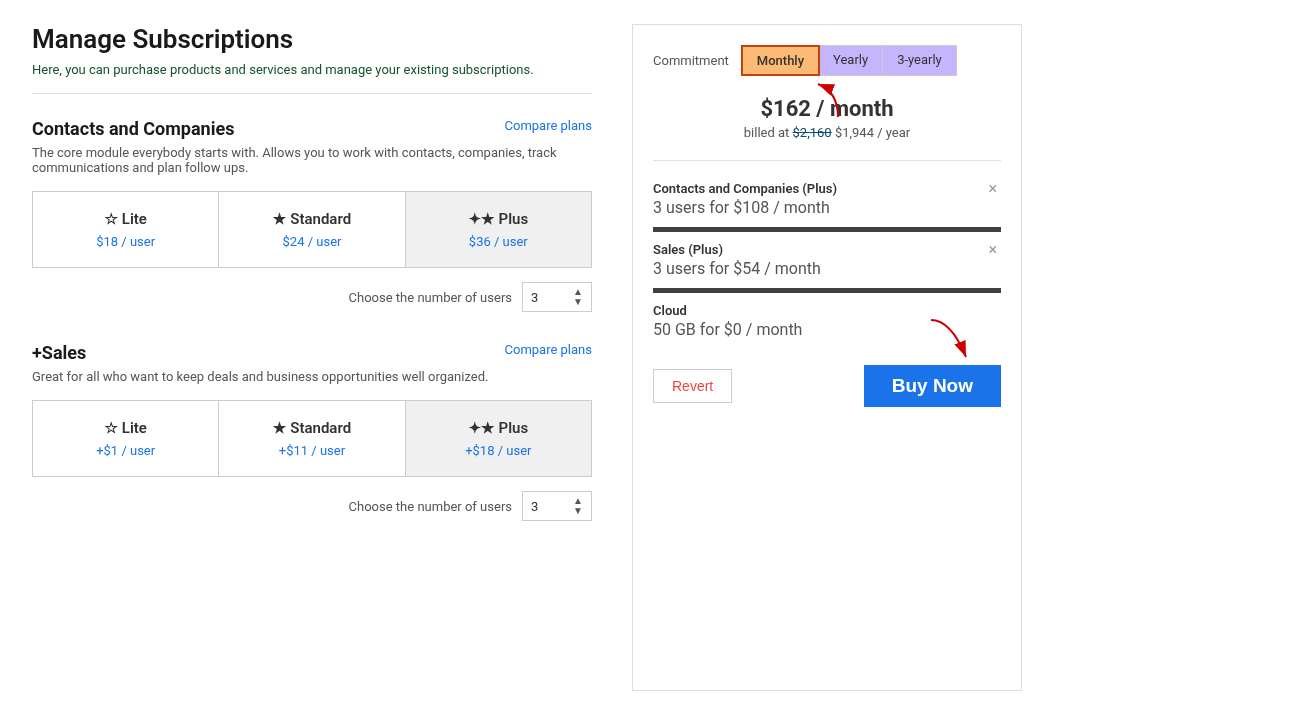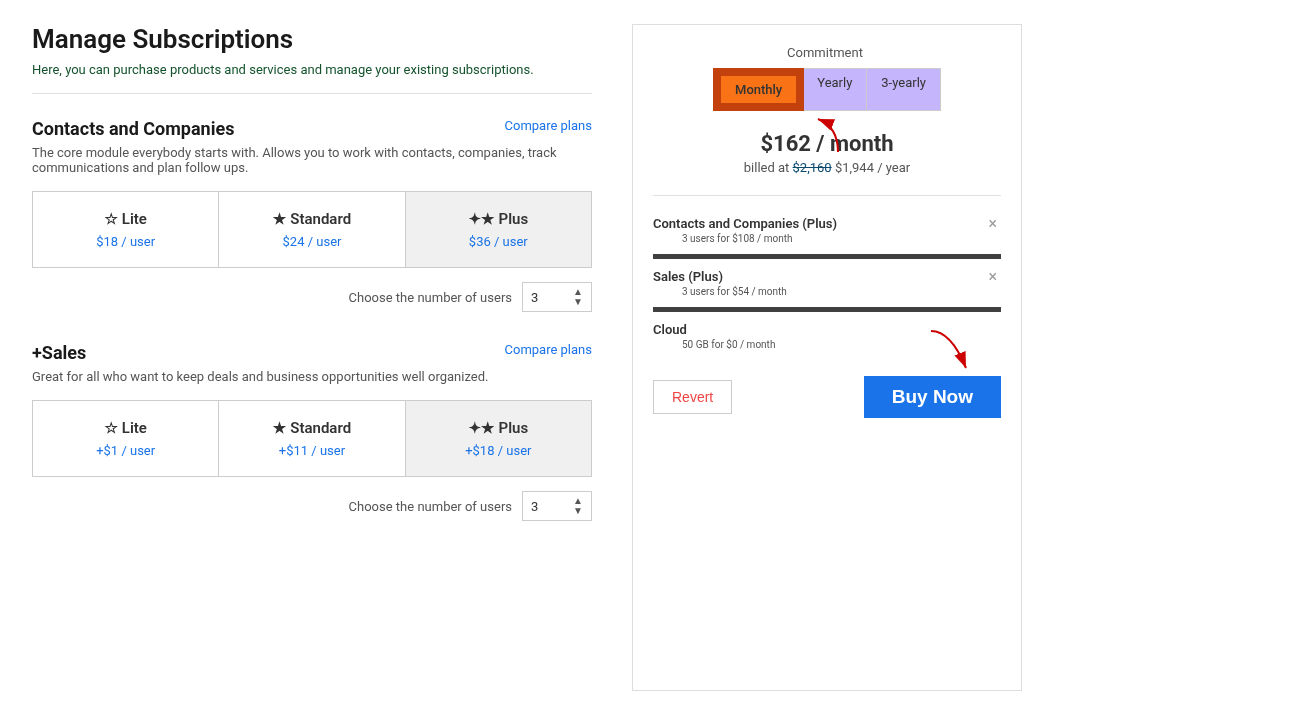--- a/index.html
+++ b/index.html
@@ -132,44 +132,43 @@
       line-height: 1;
       color: #555;
     }
 
     
     .commitment-row {
       display: flex;
       align-items: center;
       gap: 8px;
       margin-bottom: 20px;
-      flex-direction: column;
     }
     .commitment-label {
       font-size: 13px;
       color: #555;
       margin-right: 4px;
     }
     .commitment-tabs {
       display: flex;
       border: 1px solid #ccc;
     }
     .commitment-tab {
       padding: 6px 14px;
       font-size: 13px;
       cursor: pointer;
       border-right: 1px solid #ccc;
       background: #c4b5fd;
       color: #333;
     }
     .commitment-tab:last-child { border-right: none; }
     .commitment-tab.active {
-      background: #f97316;
+      background: #fdba74;
       font-weight: 500;
-      border: 8px solid #c2410c;
+      border: 2px solid #c2410c;
       margin: -1px;
       z-index: 1;
     }
 
     .subscription-title {
       font-size: 22px;
       font-weight: 700;
       text-align: center;
       margin-bottom: 4px;
     }
@@ -203,23 +202,22 @@
       padding: 10px 0;
       border-bottom: 5px solid #404040;
     }
     .subscription-item:last-of-type { border-bottom: none; }
     .subscription-item-name {
       font-weight: 600;
       font-size: 13px;
       margin-bottom: 2px;
     }
     .subscription-item-detail {
-      font-size: 10px;
-      color: #555;
-      margin-left: 29px;
+      font-size: 16px;
+      color: #555;
     }
     .subscription-item-close {
       color: #999;
       cursor: pointer;
       font-size: 16px;
       line-height: 1;
       padding: 0 4px;
     }
 
     .right-panel-footer {

